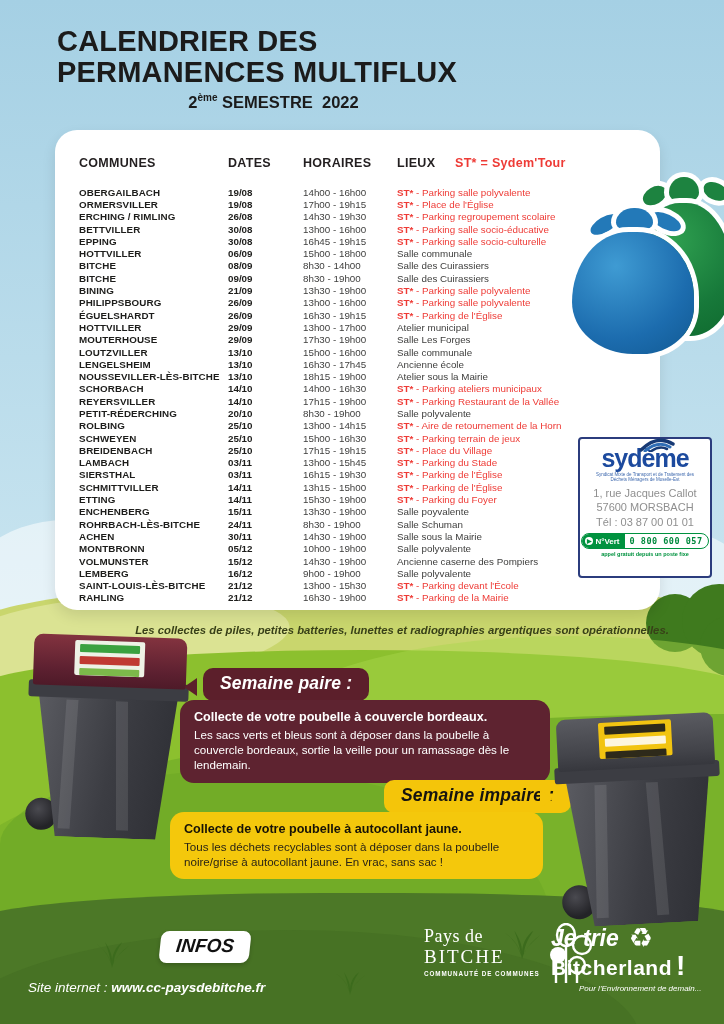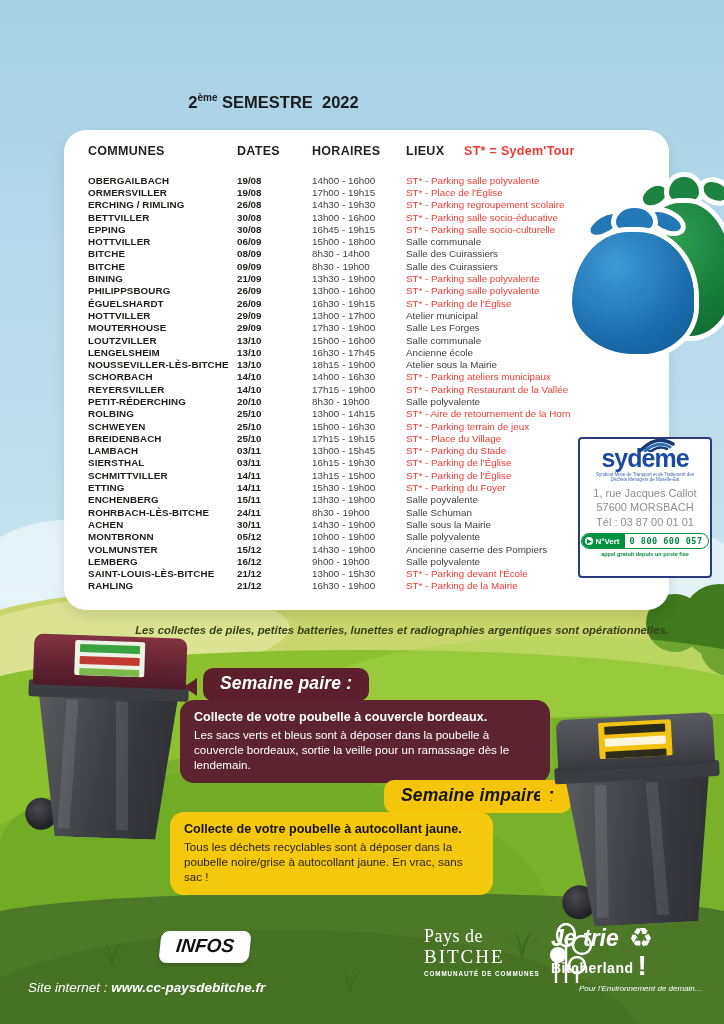--- a/index.html
+++ b/index.html
@@ -23,35 +23,35 @@
   
   .tuft{position:absolute;}
   .tuft svg{display:block;}
 
   
   .title{position:absolute;left:57px;top:26px;width:440px;color:#1b1b1b;font-weight:bold;font-size:29px;line-height:31px;letter-spacing:.2px;}
   .subtitle{position:absolute;left:57px;top:92px;width:433px;text-align:center;font-weight:bold;font-size:16.5px;color:#1b1b1b;}
   .subtitle sup{font-size:10px;}
 
   
-  .card{position:absolute;left:64px;top:130px;width:605px;height:480px;background:#fff;border-radius:22px;box-shadow:0 6px 14px rgba(0,0,0,.10);padding:14px 0 0 24px;box-sizing:border-box;z-index:2;}
+  .card{position:absolute;left:55px;top:130px;width:605px;height:480px;background:#fff;border-radius:22px;box-shadow:0 6px 14px rgba(0,0,0,.10);padding:26px 0 0 24px;box-sizing:border-box;z-index:2;}
   .thead{display:flex;font-weight:bold;font-size:12.5px;color:#231f20;height:30px;letter-spacing:.3px;}
   .thead .h1{flex:0 0 149px;}
   .thead .h2{flex:0 0 75px;}
   .thead .h3{flex:0 0 94px;}
   .thead .h4{flex:0 0 58px;}
   .thead .legend{color:#ee3b36;}
   .trow{display:flex;height:12.3px;align-items:center;}
   .tc{font-size:9.8px;white-space:nowrap;}
   .tc.commune{flex:0 0 149px;font-weight:bold;color:#1d1d1b;letter-spacing:.1px;}
   .tc.date{flex:0 0 75px;font-weight:bold;color:#1d1d1b;}
   .tc.time{flex:0 0 94px;color:#3e3e3d;}
   .tc.place{flex:1;color:#3e3e3d;}
   .tc.place.st{color:#ee3b36;}
-  .tc.place b{font-weight:normal;text-align:center;}
+  .tc.place b{font-weight:bold;text-align:center;}
 
   
   .bag{position:absolute;z-index:3;}
   .bag .bbody{position:absolute;left:0;bottom:0;width:100%;height:80%;border-radius:50% 50% 46% 54%/62% 58% 42% 46%;box-shadow:0 0 0 5px #fff;}
   .bag .knot{position:absolute;top:4%;left:36%;width:30%;height:16%;border-radius:50%/60% 60% 40% 40%;box-shadow:0 0 0 5px #fff;}
   .bag .ear{position:absolute;width:26%;height:10%;border-radius:50%;box-shadow:0 0 0 5px #fff;}
   .bag.green .bbody{background:radial-gradient(circle at 38% 28%,#2fa050,#17793a 62%,#0f6a2e);}
   .bag.green .knot,.bag.green .ear{background:#1d8340;}
   .bag.blue .bbody{background:radial-gradient(circle at 36% 28%,#3f9bd3,#1c6cae 62%,#115992);}
   .bag.blue .knot,.bag.blue .ear{background:#2379b8;}
@@ -89,38 +89,38 @@
   
   .arrow-l{position:absolute;width:0;height:0;border:9px solid transparent;border-left:none;border-right:13px solid #5c1f2b;z-index:3;}
   .arrow-r{position:absolute;width:0;height:0;border:9px solid transparent;border-right:none;border-left:13px solid #f4c50a;z-index:3;}
   .banner{position:absolute;border-radius:10px;padding:5px 17px 7px;font-size:17.5px;font-weight:bold;font-style:italic;z-index:3;letter-spacing:.2px;}
   .banner.paire{background:#5c1f2b;color:#fff;}
   .banner.impaire{background:#f4c50a;color:#161410;}
   .sembox{position:absolute;border-radius:14px;padding:9px 14px 10px;box-sizing:border-box;z-index:3;line-height:1.32;}
   .sembox .b1{font-size:12.6px;font-weight:bold;display:block;margin-bottom:1px;}
   .sembox .b2{font-size:11.6px;display:block;}
   .sembox.paire{left:180px;top:700px;width:370px;background:#5e2330;color:#fff;}
-  .sembox.impaire{left:170px;top:812px;width:323px;background:#f4c80c;color:#2a2416;}
+  .sembox.impaire{left:170px;top:812px;width:373px;background:#f4c80c;color:#2a2416;}
   .sembox.impaire .b1{color:#171307;}
 
   
   .infos{position:absolute;left:160px;top:931px;background:#fff;border-radius:8px;padding:4px 16px 6px;transform:skewX(-6deg);z-index:3;box-shadow:0 2px 4px rgba(0,0,0,.2);}
   .infos span{display:inline-block;transform:skewX(0deg);font-style:italic;font-weight:bold;font-size:19px;color:#111;}
   .contact{position:absolute;left:28px;color:#fff;font-style:italic;font-size:13.5px;white-space:pre-wrap;z-index:3;}
   .contact b{font-weight:bold;}
   .logo-pays{position:absolute;left:424px;top:927px;color:#fff;z-index:3;display:flex;align-items:flex-start;}
   .logo-pays .txt{font-family:"Liberation Serif",serif;line-height:1;}
   .lp1{font-size:18px;letter-spacing:.5px;}
   .lp2{font-size:19px;letter-spacing:2px;margin-top:2px;}
   .lp3{font-family:"Liberation Sans",sans-serif;font-size:6.3px;letter-spacing:.9px;margin-top:5px;font-weight:bold;}
   .logo-trie{position:absolute;left:551px;top:925px;color:#fff;z-index:3;line-height:1;}
   .lt-row{display:flex;align-items:center;}
   .lt1{font-size:23px;font-weight:bold;font-style:italic;}
   .lt-recycle{font-size:27px;margin-left:10px;}
-  .lt2{font-size:14px;font-weight:bold;letter-spacing:.5px;margin-top:3px;}
+  .lt2{font-size:21px;font-weight:bold;letter-spacing:.5px;margin-top:3px;}
   .lt-bang{font-size:28px;font-weight:bold;margin-left:4px;}
   .lt3{font-size:8px;font-style:italic;margin-top:5px;margin-left:28px;}
 </style>
 </head>
 <body>
 
 <div id="page">
 
   <div class="cloud" style="left:-50px;top:520px;width:230px;height:200px;"></div>
   <div class="cloud" style="left:70px;top:565px;width:130px;height:120px;"></div>
@@ -157,20 +157,24 @@
       <svg width="44" height="34" viewBox="0 0 40 30">
         <path fill="#57902a" d="M20 30C18 16 10 8 2 2c10 8 14 14 17 24C17 13 14 6 12 0c5 8 8 14 8 22 1-10 5-17 12-22-5 8-9 14-10 24 4-8 10-14 18-20-9 8-17 14-20 26z"></path>
       </svg>
     </div>
   <div class="tuft" style="left:88px;top:742px;">
       <svg width="28" height="22" viewBox="0 0 40 30">
         <path fill="#5d9a22" d="M20 30C18 16 10 8 2 2c10 8 14 14 17 24C17 13 14 6 12 0c5 8 8 14 8 22 1-10 5-17 12-22-5 8-9 14-10 24 4-8 10-14 18-20-9 8-17 14-20 26z"></path>
       </svg>
     </div>
 
+  <div class="title">
+    <div>CALENDRIER DES</div>
+    <div>PERMANENCES MULTIFLUX</div>
+  </div>
   <div class="subtitle"><span>2</span><sup>ème</sup><span style="white-space:pre;"> SEMESTRE  2022</span></div>
 
   <div class="bag green" style="left:634px;top:170px;width:98px;height:166px;">
     <div class="ear" style="top:10%;left:8%;transform:rotate(-30deg);"></div>
     <div class="ear" style="top:8%;right:4%;transform:rotate(25deg);"></div>
     <div class="knot"></div>
     <div class="bbody"></div>
   </div>
   <div class="bag blue" style="left:572px;top:202px;width:122px;height:152px;">
     <div class="ear" style="top:10%;left:14%;transform:rotate(-30deg);"></div>

